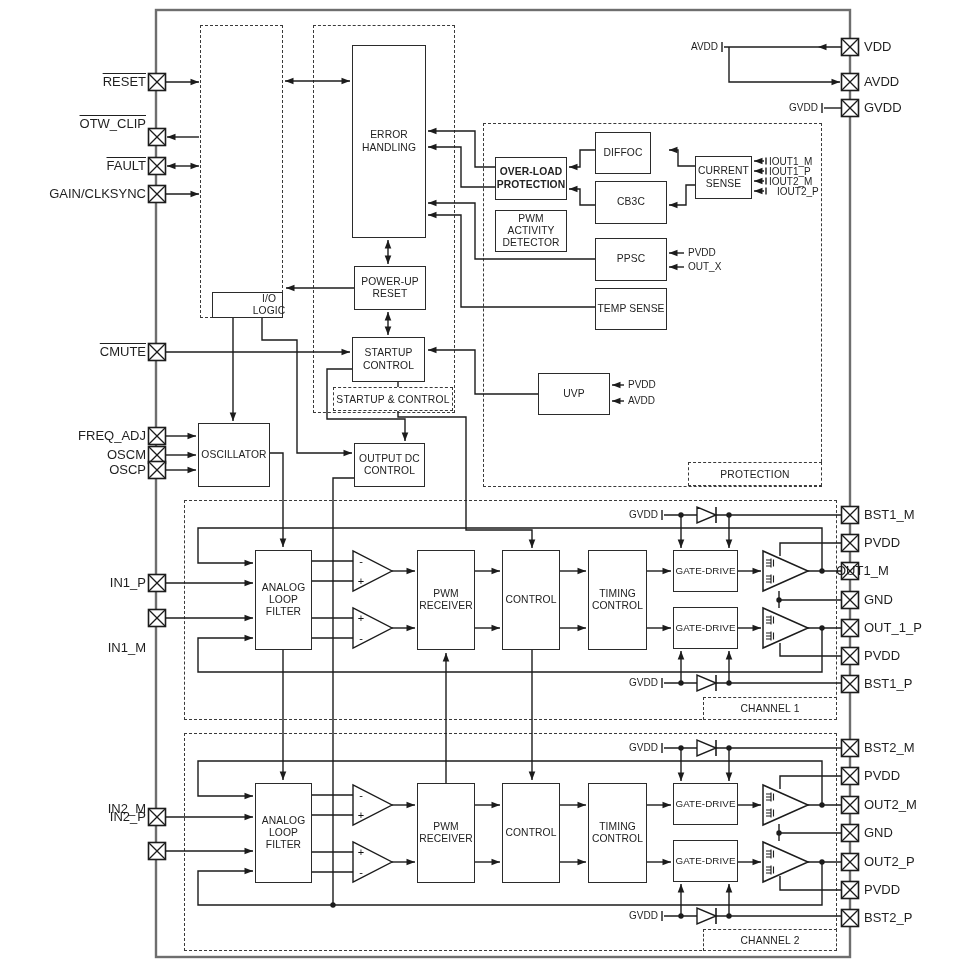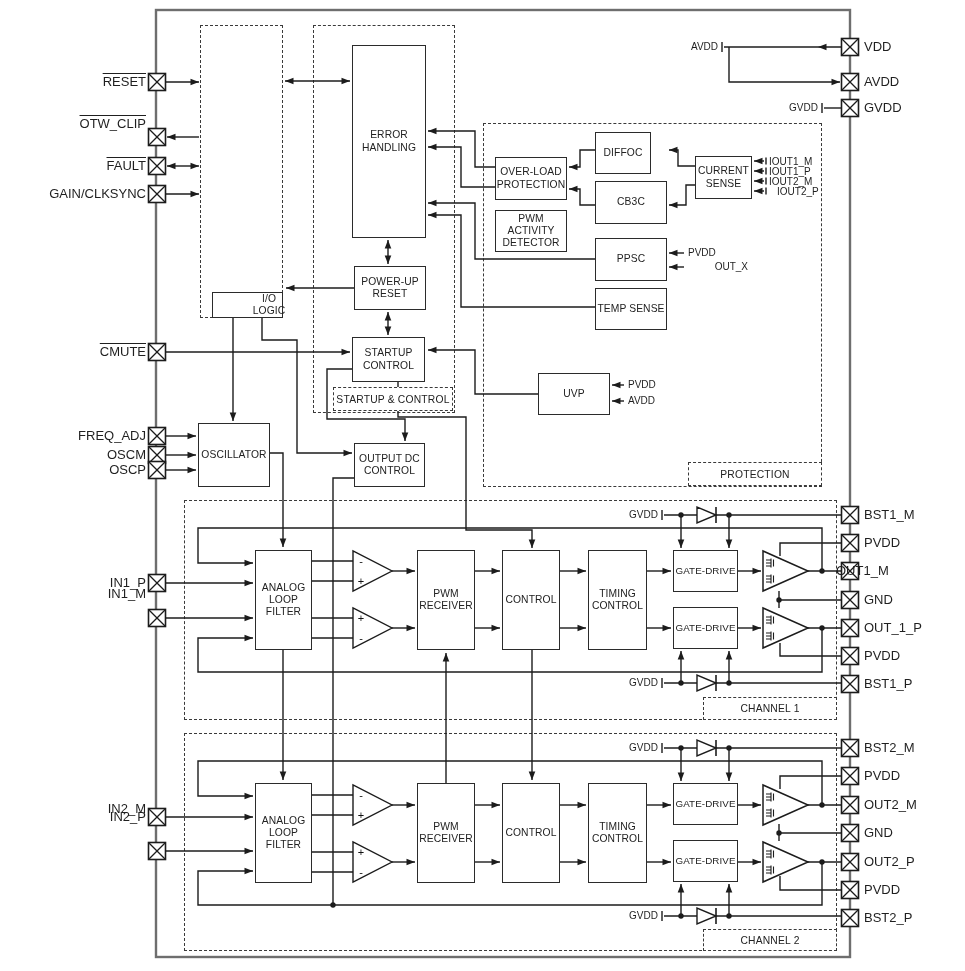--- a/index.html
+++ b/index.html
@@ -354,21 +354,21 @@
   <div id="blocks-layer">
       <div class="region" style="left: 200px; top: 25px; width: 83px; height: 293px;"></div>
       <div class="region" style="left: 313px; top: 25px; width: 142px; height: 388px;"></div>
       <div class="region" style="left: 483px; top: 123px; width: 339px; height: 364px;"></div>
       <div class="region" style="left: 184px; top: 500px; width: 653px; height: 220px;"></div>
       <div class="region" style="left: 184px; top: 733px; width: 653px; height: 218px;"></div>
       <div class="blk" style="left: 352px; top: 45px; width: 74px; height: 193px;">ERROR HANDLING</div>
       <div class="blk" style="left: 354px; top: 266px; width: 72px; height: 44px;">POWER-UP RESET</div>
       <div class="blk" style="left: 352px; top: 337px; width: 73px; height: 45px;">STARTUP CONTROL</div>
       <div class="blk" style="left: 212px; top: 292px; width: 71px; height: 26px; padding-left: 44px;">I/O LOGIC</div>
-      <div class="blk" style="left: 495px; top: 157px; width: 72px; height: 43px;">OVER-LOAD PROTECTION</div>
+      <div class="blk" style="left: 495px; top: 157px; width: 72px; height: 43px; font-weight: bold;">OVER-LOAD PROTECTION</div>
       <div class="blk" style="left: 495px; top: 210px; width: 72px; height: 42px;">PWM ACTIVITY DETECTOR</div>
       <div class="blk" style="left: 595px; top: 132px; width: 56px; height: 42px;">DIFFOC</div>
       <div class="blk" style="left: 595px; top: 181px; width: 72px; height: 43px;">CB3C</div>
       <div class="blk" style="left: 695px; top: 156px; width: 57px; height: 43px;">CURRENT SENSE</div>
       <div class="blk" style="left: 595px; top: 238px; width: 72px; height: 43px;">PPSC</div>
       <div class="blk" style="left: 595px; top: 288px; width: 72px; height: 42px;">TEMP SENSE</div>
       <div class="blk" style="left: 538px; top: 373px; width: 72px; height: 42px;">UVP</div>
       <div class="blk" style="left: 198px; top: 423px; width: 72px; height: 64px;">OSCILLATOR</div>
       <div class="blk" style="left: 354px; top: 443px; width: 71px; height: 44px;">OUTPUT DC CONTROL</div>
       <div class="blk" style="left: 255px; top: 550px; width: 57px; height: 100px;">ANALOG LOOP FILTER</div>
@@ -391,21 +391,21 @@
       <div class="rlabel" style="left: 703px; top: 929px; width: 134px; height: 22px;">CHANNEL 2</div>
       <div class="pinlbl right ovl" style="left: 28px; width: 118px; top: 75px;"><span>RESET</span></div>
       <div class="pinlbl right ovl" style="left: 28px; width: 118px; top: 117px;"><span>OTW_CLIP</span></div>
       <div class="pinlbl right ovl" style="left: 28px; width: 118px; top: 159px;"><span>FAULT</span></div>
       <div class="pinlbl right" style="left: 28px; width: 118px; top: 187px;"><span>GAIN/CLKSYNC</span></div>
       <div class="pinlbl right ovl" style="left: 28px; width: 118px; top: 345px;"><span>CMUTE</span></div>
       <div class="pinlbl right" style="left: 28px; width: 118px; top: 429px;"><span>FREQ_ADJ</span></div>
       <div class="pinlbl right" style="left: 28px; width: 118px; top: 448px;"><span>OSCM</span></div>
       <div class="pinlbl right" style="left: 28px; width: 118px; top: 463px;"><span>OSCP</span></div>
       <div class="pinlbl right" style="left: 28px; width: 118px; top: 576px;"><span>IN1_P</span></div>
-      <div class="pinlbl right" style="left: 28px; width: 118px; top: 587px;"><span>IN1_M</span></div>
+      <div class="pinlbl right" style="left: 28px; width: 118px; top: 641px;"><span>IN1_M</span></div>
       <div class="pinlbl right" style="left: 28px; width: 118px; top: 810px;"><span>IN2_P</span></div>
       <div class="pinlbl right" style="left: 28px; width: 118px; top: 802px;"><span>IN2_M</span></div>
       <div class="pinlbl" style="left: 864px; width: 90px; top: 40px;">VDD</div>
       <div class="pinlbl" style="left: 864px; width: 90px; top: 75px;">AVDD</div>
       <div class="pinlbl" style="left: 864px; width: 90px; top: 101px;">GVDD</div>
       <div class="pinlbl" style="left: 864px; width: 90px; top: 508px;">BST1_M</div>
       <div class="pinlbl" style="left: 864px; width: 90px; top: 536px;">PVDD</div>
       <div class="pinlbl" style="left: 836px; width: 90px; top: 564px;">OUT1_M</div>
       <div class="pinlbl" style="left: 864px; width: 90px; top: 593px;">GND</div>
       <div class="pinlbl" style="left: 864px; width: 90px; top: 621px;">OUT_1_P</div>
@@ -418,21 +418,21 @@
       <div class="pinlbl" style="left: 864px; width: 90px; top: 855px;">OUT2_P</div>
       <div class="pinlbl" style="left: 864px; width: 90px; top: 883px;">PVDD</div>
       <div class="pinlbl" style="left: 864px; width: 90px; top: 911px;">BST2_P</div>
       <div class="netlbl right" style="left: 638px; top: 40px; width: 80px;">AVDD</div>
       <div class="netlbl right" style="left: 738px; top: 101px; width: 80px;">GVDD</div>
       <div class="netlbl right" style="left: 578px; top: 508px; width: 80px;">GVDD</div>
       <div class="netlbl right" style="left: 578px; top: 676px; width: 80px;">GVDD</div>
       <div class="netlbl right" style="left: 578px; top: 741px; width: 80px;">GVDD</div>
       <div class="netlbl right" style="left: 578px; top: 909px; width: 80px;">GVDD</div>
       <div class="netlbl" style="left: 688px; top: 246px; width: 60px;">PVDD</div>
-      <div class="netlbl" style="left: 688px; top: 260px; width: 60px; text-align: right;">OUT_X</div>
+      <div class="netlbl" style="left: 688px; top: 260px; width: 60px;">OUT_X</div>
       <div class="netlbl" style="left: 628px; top: 378px; width: 60px;">PVDD</div>
       <div class="netlbl" style="left: 628px; top: 394px; width: 60px;">AVDD</div>
       <div class="netlbl small" style="left: 769px; top: 155px; width: 60px;">IOUT1_M</div>
       <div class="netlbl small" style="left: 769px; top: 165px; width: 60px;">IOUT1_P</div>
       <div class="netlbl small" style="left: 769px; top: 175px; width: 60px;">IOUT2_M</div>
       <div class="netlbl small" style="left: 769px; top: 185px; width: 60px; padding-left: 8px;">IOUT2_P</div>
     </div>
 </div>
 
 </body></html>

